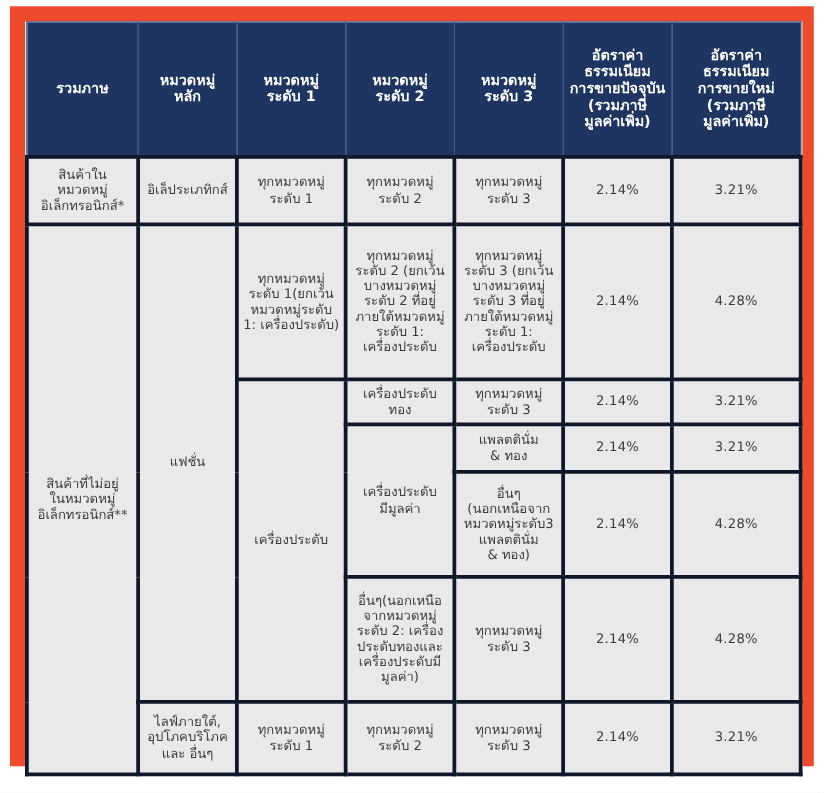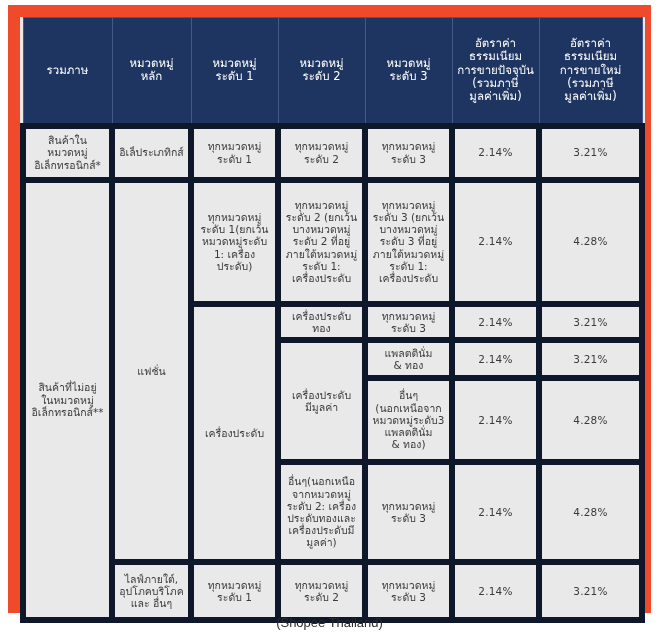--- a/index.html
+++ b/index.html
@@ -36,32 +36,32 @@
   }
   table.fee-table {
     width: 100%;
     height: 100%;
     border-collapse: collapse;
     table-layout: fixed;
     background: #e9e9e9;
   }
   table.fee-table th,
   table.fee-table td {
-    border: 6px solid #0f172a;
+    border: 3px solid #0f172a;
     text-align: center;
     vertical-align: middle;
     padding: 3px 3px;
     line-height: 1.15;
   }
   table.fee-table thead th {
     background: #1e3461;
     color: #ffffff;
     border: 1px solid #44598a;
     font-size: 11.5px;
-    font-weight: normal;
+    font-weight: bold;
     height: 108px;
     padding: 4px 2px;
   }
   table.fee-table tbody td {
     background: #e9e9e9;
     color: #3b3b3b;
     font-size: 10.5px;
   }
   td.pct {
     font-weight: normal;
@@ -230,15 +230,14 @@
 ระดับ 3</td>
             <td class="pct">2.14%</td>
             <td class="pct">3.21%</td>
           </tr>
 
         </tbody>
       </table>
     </div>
   </div>
 
-  <div class="caption">(Shopee Thailand)</div>
 
 </div>
 
 </body></html>

